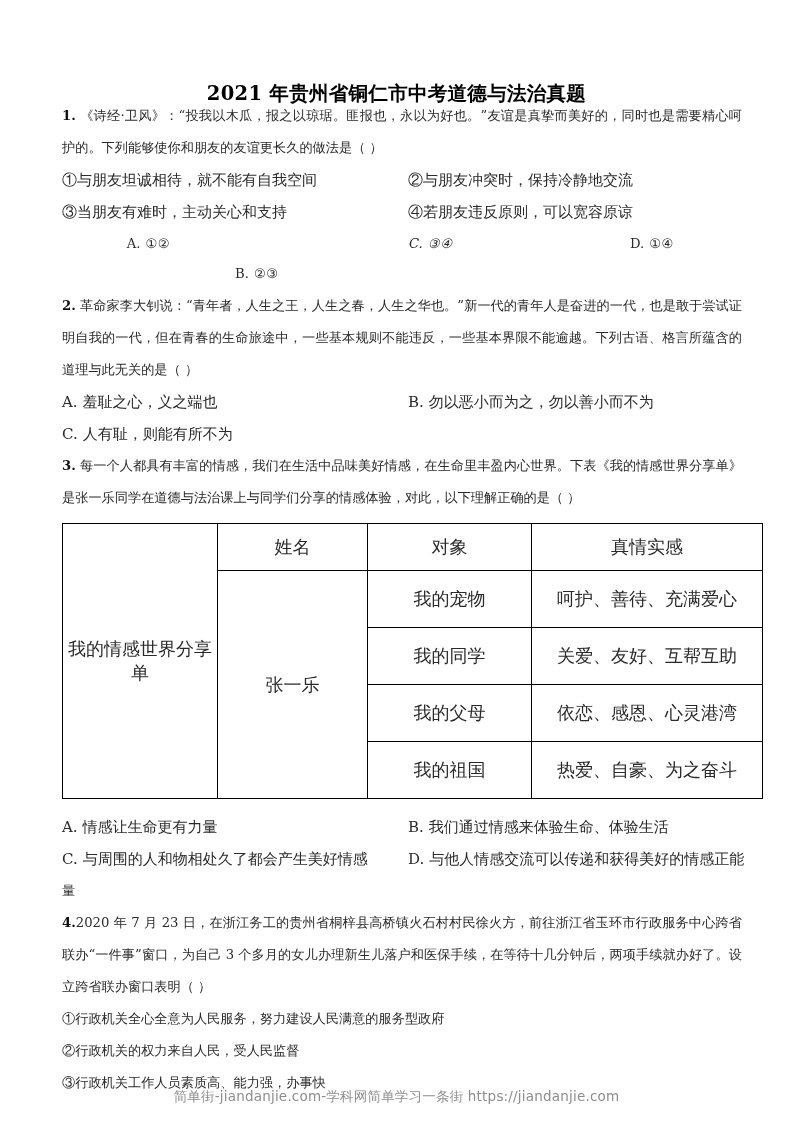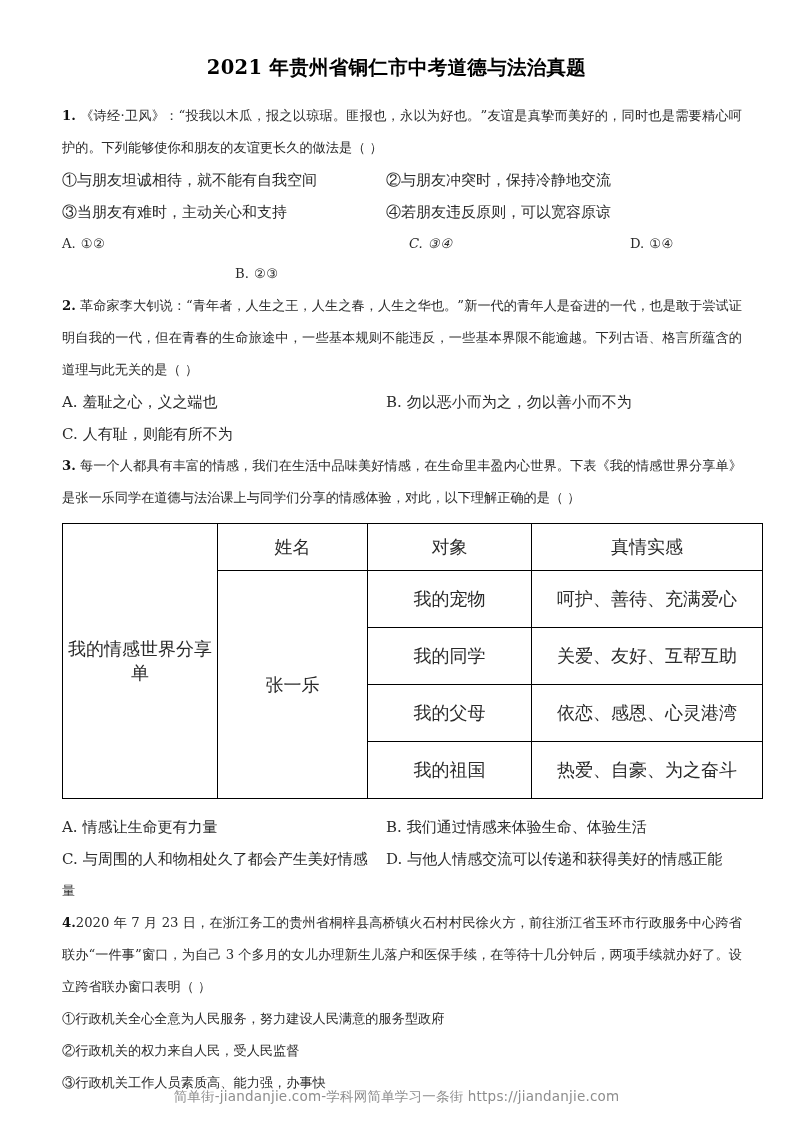--- a/index.html
+++ b/index.html
@@ -21,21 +21,21 @@
     height: 1122px;
     box-sizing: border-box;
     padding: 0;
   }
   .doc-title {
     text-align: center;
     font-weight: bold;
     font-size: 19.5px;
     letter-spacing: 0.3px;
     margin: 0;
-    padding-top: 54px;
+    padding-top: 80px;
     padding-bottom: 0;
     font-family: "DejaVu Serif", "Liberation Serif", serif;
     color: #000;
   }
   .content {
     position: absolute;
     left: 62px;
     top: 100px;
     width: 680px;
   }
@@ -60,37 +60,37 @@
   }
   .opt-row {
     display: flex;
     font-size: 13.2px;
     line-height: 32px;
     color: #2a2a2a;
   }
   .opt-row.four > div {
     flex: 0 0 auto;
   }
-  .opt-c1 { width: 173px; }
+  .opt-c1 { width: 173px; text-align: center; }
   .opt-c2 { width: 174px; margin-top: 30px; }
   .opt-c3 { width: 185px; font-style: italic; }
   .opt-c4 { width: 148px; margin-left: 36px; }
   .opt-letter {
     display: inline-block;
     margin-right: 5px;
   }
   .opt-pair-line {
     font-size: 15px;
     line-height: 32px;
     color: #2a2a2a;
     position: relative;
   }
   .opt-pair-line .right-col {
     position: absolute;
-    left: 324px;
+    left: 346px;
     top: 0;
     width: 349px;
   }
   .inline-circ {
     letter-spacing: 0.5px;
   }
   table.share-table {
     border-collapse: collapse;
     width: 680px;
     margin: 9px 0 0 0;

